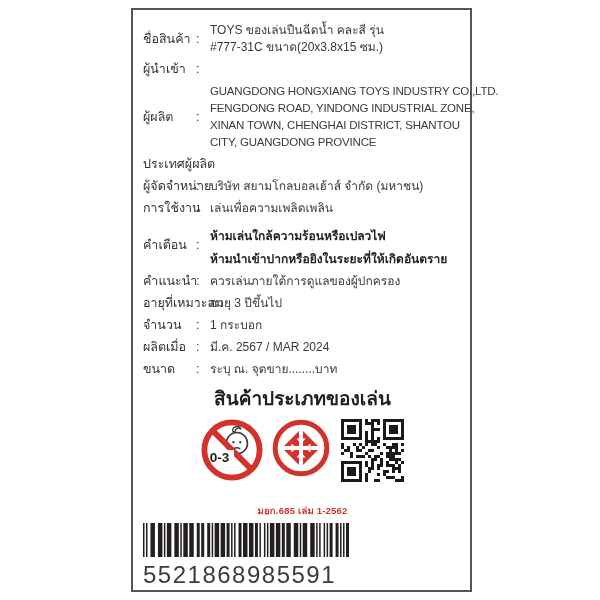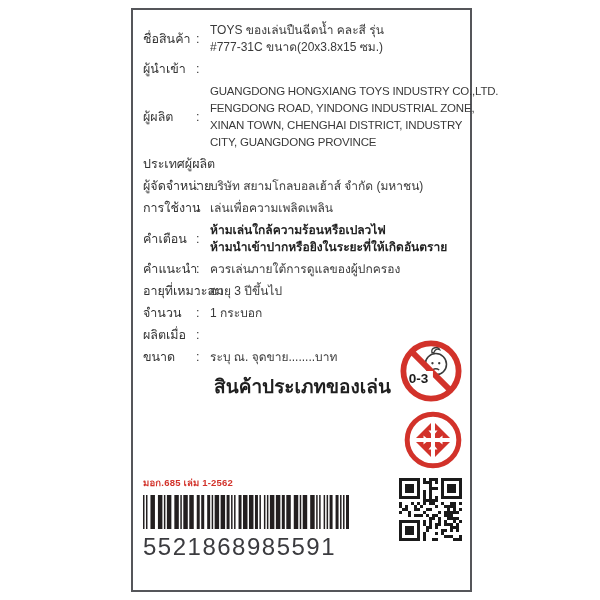--- a/index.html
+++ b/index.html
@@ -16,33 +16,33 @@
   .rows{width:100%;}
   .row{display:flex;align-items:center;margin-bottom:5px;}
   .lbl{
     width:53px;flex:0 0 53px;font-size:12.5px;line-height:17px;
     white-space:nowrap;color:#333333;
   }
   .colon{width:14px;flex:0 0 14px;font-size:12.5px;line-height:17px;text-align:left;}
   .val{flex:1;font-size:12px;line-height:17px;color:#3a3a3a;}
   .val div{white-space:nowrap;}
   .val.en{font-size:11.5px;letter-spacing:-0.2px;}
-  .val.bold div{font-weight:bold;color:#222;}
+  .val.bold div{font-weight:bold;color:#222;margin-top:6px;}
   .category-heading{
     text-align:center;font-size:19px;font-weight:bold;color:#1f1f1f;
     margin:2px 0 6px 0;letter-spacing:0;
   }
   .icons-row{
-    display:flex;justify-content:center;align-items:flex-end;gap:9px;height:66px;flex-direction:column;
+    display:flex;justify-content:center;align-items:flex-start;gap:9px;height:66px;
   }
   .icon-wrap{width:62px;height:62px;}
   .qr-wrap{width:63px;height:63px;margin-left:2px;}
   .standard-text{
-    color:#d2322a;font-weight:bold;font-size:9.5px;
-    margin-top:2px;letter-spacing:0.2px;
+    text-align:center;color:#d2322a;font-weight:bold;font-size:9.5px;
+    margin-top:18px;letter-spacing:0.2px;
   }
   .barcode-area{margin-top:5px;text-align:left;}
   .barcode-number{
     font-size:24px;color:#3b3b3f;letter-spacing:1.5px;margin-top:0px;
     font-family:"Liberation Sans","DejaVu Sans",sans-serif;
   }
 </style>
 </head>
 <body>
 
@@ -63,21 +63,21 @@
       <div class="lbl">ผู้นำเข้า</div>
       <div class="colon">:</div>
     </div>
 
     <div class="row">
       <div class="lbl">ผู้ผลิต</div>
       <div class="colon">:</div>
       <div class="val en">
         <div>GUANGDONG HONGXIANG TOYS INDUSTRY CO.,LTD.</div>
         <div>FENGDONG ROAD, YINDONG INDUSTRIAL ZONE,</div>
-        <div>XINAN TOWN, CHENGHAI DISTRICT, INDUSTRY</div>
+        <div>XINAN TOWN, CHENGHAI DISTRICT, SHANTOU</div>
         <div>CITY, GUANGDONG PROVINCE</div>
       </div>
     </div>
 
     <div class="row">
       <div class="lbl">ประเทศผู้ผลิต</div>
       <div class="colon">:</div>
     </div>
 
     <div class="row">
@@ -125,20 +125,23 @@
       <div class="lbl">จำนวน</div>
       <div class="colon">:</div>
       <div class="val">
         <div>1 กระบอก</div>
       </div>
     </div>
 
     <div class="row">
       <div class="lbl">ผลิตเมื่อ</div>
       <div class="colon">:</div>
+      <div class="val">
+        <div>มี.ค. 2567 / MAR 2024</div>
+      </div>
     </div>
 
     <div class="row">
       <div class="lbl">ขนาด</div>
       <div class="colon">:</div>
       <div class="val">
         <div>ระบุ ณ. จุดขาย........บาท</div>
       </div>
     </div>
 

